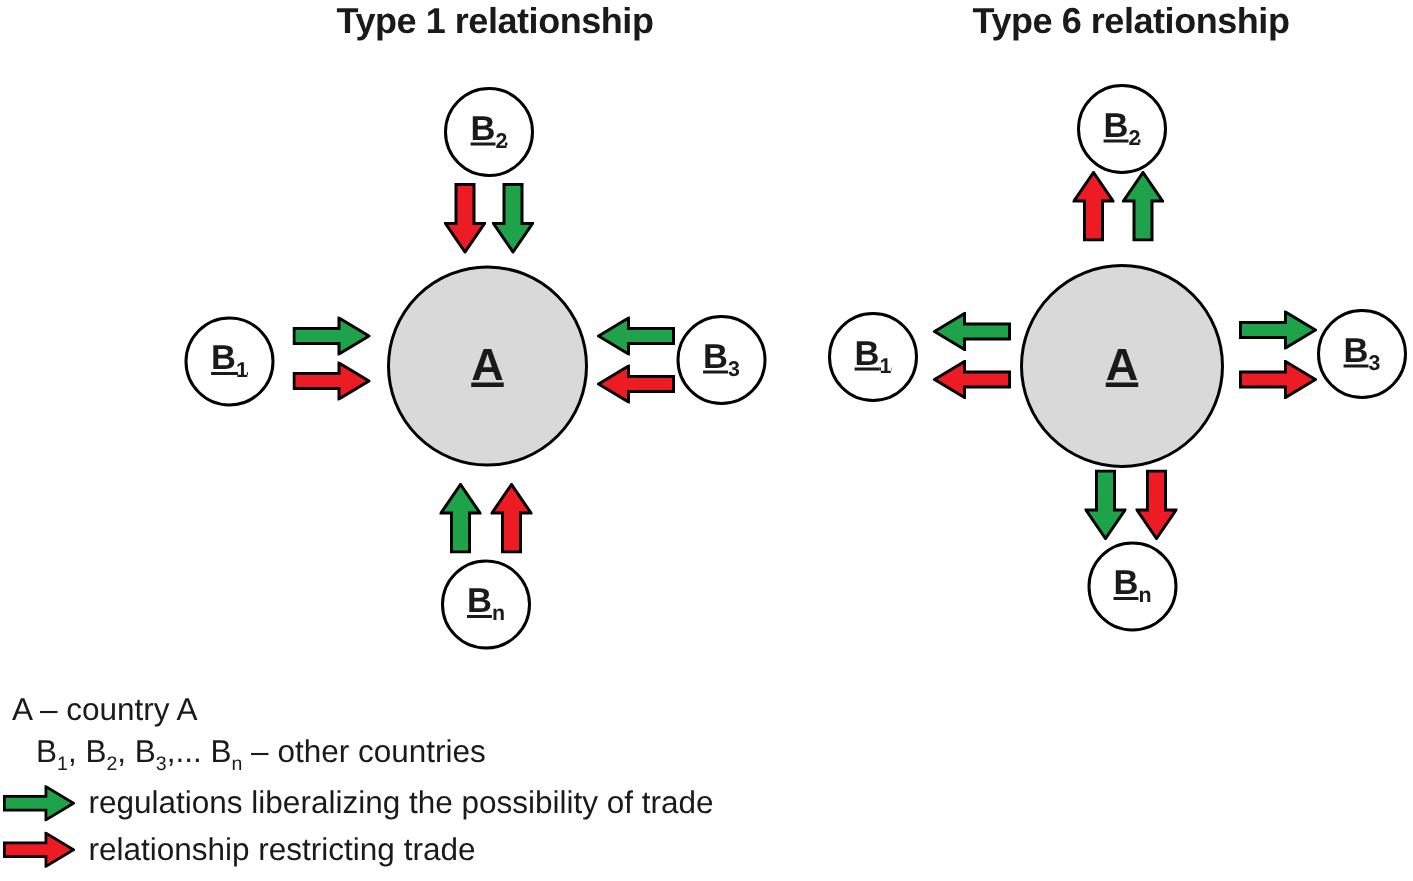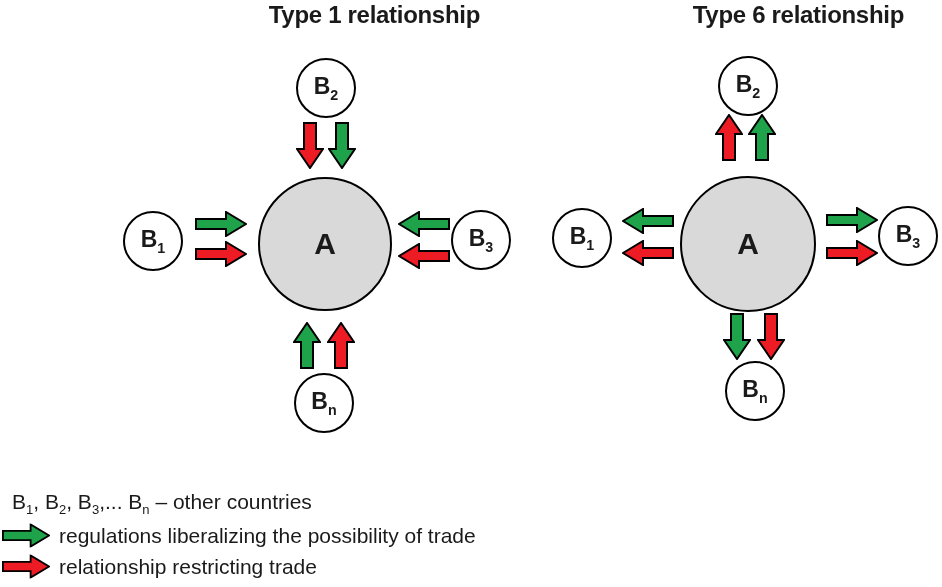--- a/index.html
+++ b/index.html
@@ -3,27 +3,28 @@
 <meta charset="utf-8">
 <style>
   html,body{margin:0;padding:0;}
   .canvas{
     position:relative;width:942px;height:587px;overflow:hidden;
     background:var(--background,#fff);
     font-family:"Liberation Sans",sans-serif;
     color:var(--text,#1a1a1a);
   }
   .fig-title{
-    position:absolute;width:300px;text-align:right;
+    position:absolute;width:300px;text-align:center;
     font-size:24px;font-weight:bold;letter-spacing:-0.3px;white-space:nowrap;
   }
   .circle{
     position:absolute;box-sizing:border-box;border:2px solid var(--outline,#000);
     border-radius:50%;display:flex;align-items:center;justify-content:center;
     font-weight:bold;
+    text-decoration:underline;
   }
   .sat{width:60px;height:60px;background:var(--satellite-fill,#fff);font-size:23px;}
   .hub{background:var(--node-fill,#d9d9d9);font-size:30px;}
   .hub.h1{width:134px;height:134px;}
   .hub.h2{width:136px;height:136px;}
   .lbl{display:inline-block;line-height:1;}
   sub{font-size:0.62em;line-height:1;}
   svg.arrow{position:absolute;display:block;overflow:visible;}
   .green{fill:var(--green-arrow,#1ea24a);}
   .red{fill:var(--red-arrow,#ed1c24);}
@@ -132,22 +133,23 @@
   <svg class="arrow red dir-right" style="left:826px;top:240px" width="52" height="26" viewBox="0 0 52 26">
       <use href="#arrow-h"></use>
     </svg>
   <svg class="arrow green dir-down" style="left:723px;top:313px" width="28" height="47" viewBox="0 0 28 47">
       <use href="#arrow-v"></use>
     </svg>
   <svg class="arrow red dir-down" style="left:757px;top:313px" width="28" height="47" viewBox="0 0 28 47">
       <use href="#arrow-v"></use>
     </svg>
 
+  <div class="leg" style="left:8px;top:461px">A – country A</div>
 
-  <div class="leg" style="left:12px;top:489px"><span>B</span><sub>1</sub><span>, B</span><sub>2</sub><span>, B</span><sub>3</sub><span>,... B</span><sub>n</sub><span> – other countries</span></div>
+  <div class="leg" style="left:24px;top:489px"><span>B</span><sub>1</sub><span>, B</span><sub>2</sub><span>, B</span><sub>3</sub><span>,... B</span><sub>n</sub><span> – other countries</span></div>
 
   <div class="leg-row" style="left:2px;top:523px">
     <svg class="green" width="48" height="25" viewBox="0 0 52 26">
         <use href="#arrow-h"></use>
       </svg>
     <span class="leg-text">regulations liberalizing the possibility of trade</span>
   </div>
 
   <div class="leg-row" style="left:2px;top:554px">
     <svg class="red" width="48" height="25" viewBox="0 0 52 26">

